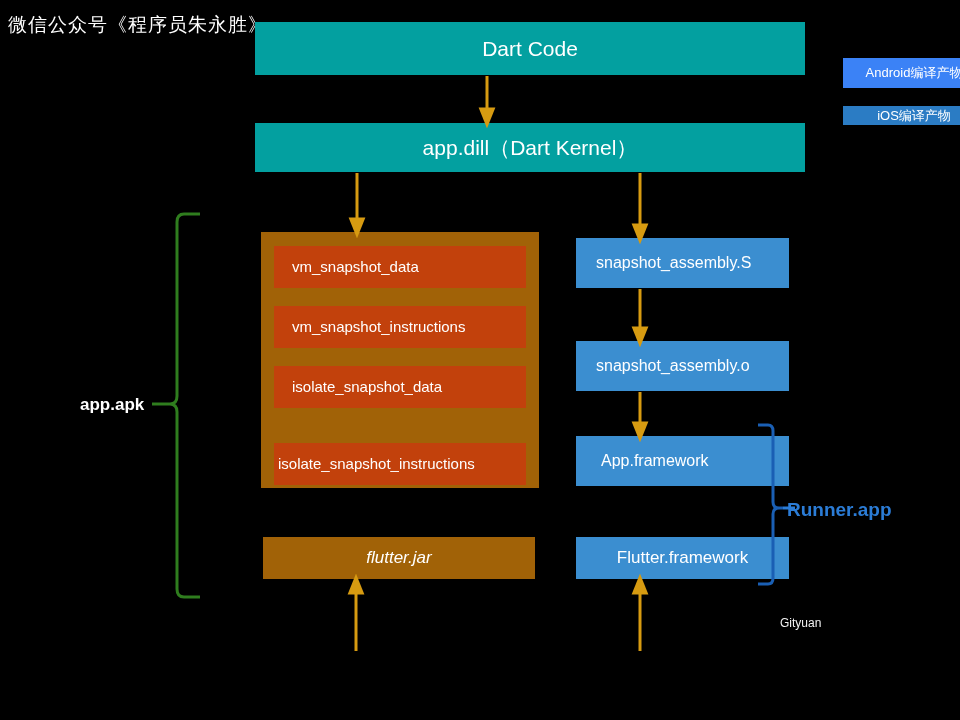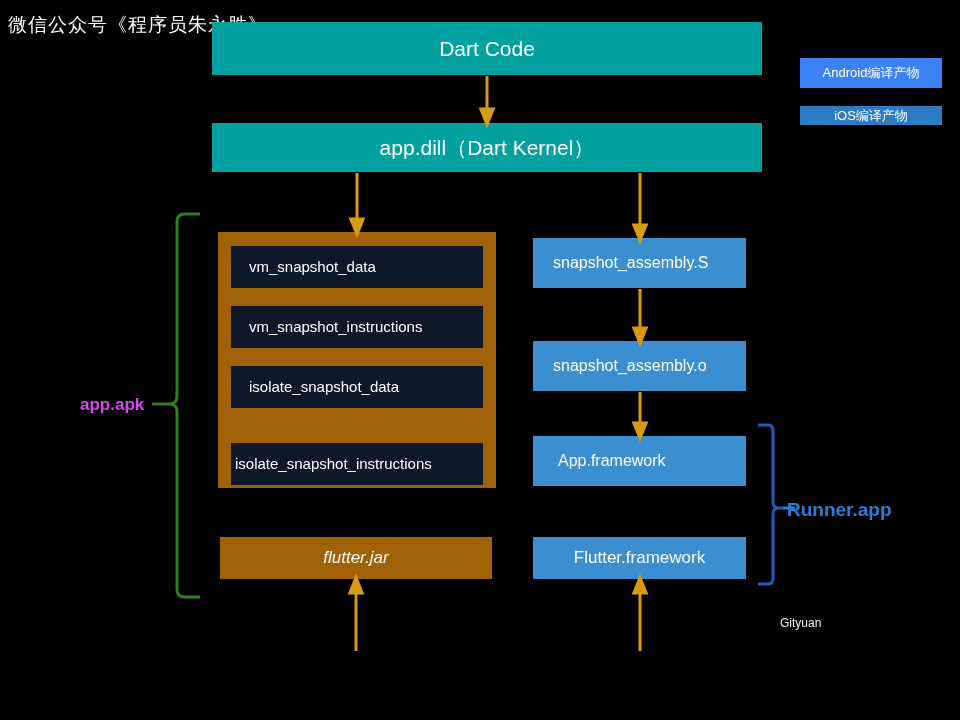--- a/index.html
+++ b/index.html
@@ -19,43 +19,44 @@
   }
   .box {
     position: absolute;
     display: flex;
     align-items: center;
     justify-content: center;
     color: #ffffff;
     box-sizing: border-box;
     text-align: center;
     line-height: 1.2;
+    margin-left: 43px;
   }
   .teal   { background: #03a0a0; }
   .green  { background: #a16207; font-style: italic; }
-  .greenin{ background: #0f172a; }
+  .greenin{ background: #c2410c; }
   .blue   { background: #3b8ed0; }
   .purple { background: #8a7ac4; }
   .legend-green { background: #3b82f6; }
   .legend-blue  { background: #2b7cc4; }
 
   .watermark {
     position: absolute;
     color: #ffffff;
     font-size: 19px;
     letter-spacing: 1px;
     white-space: nowrap;
     text-shadow: 0 0 2px #000, 1px 1px 2px #000;
   }
   .caption-label {
     position: absolute;
     font-weight: bold;
     white-space: nowrap;
   }
-  .apk-label { color: #d946ef; font-size: 17px; }
+  .apk-label { color: #ffffff; font-size: 17px; }
   .runner-label { color: #2b7cd6; font-size: 19px; }
   .credit {
     position: absolute;
     color: #f2f2f2;
     font-size: 12px;
     white-space: nowrap;
   }
   svg.overlay {
     position: absolute;
     left: 0; top: 0;

